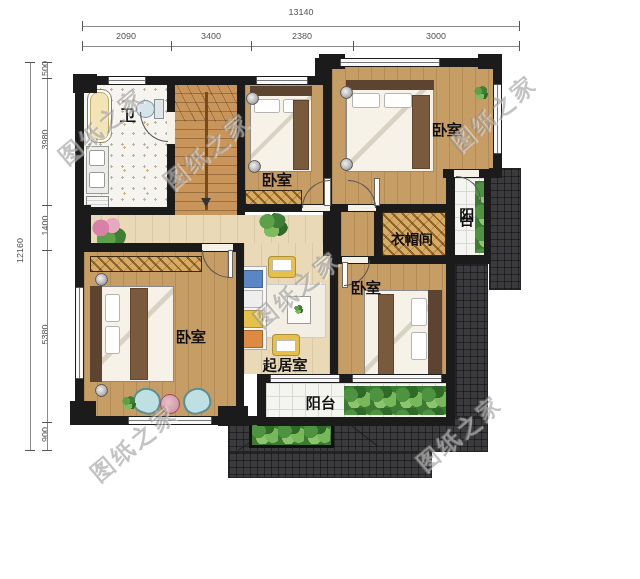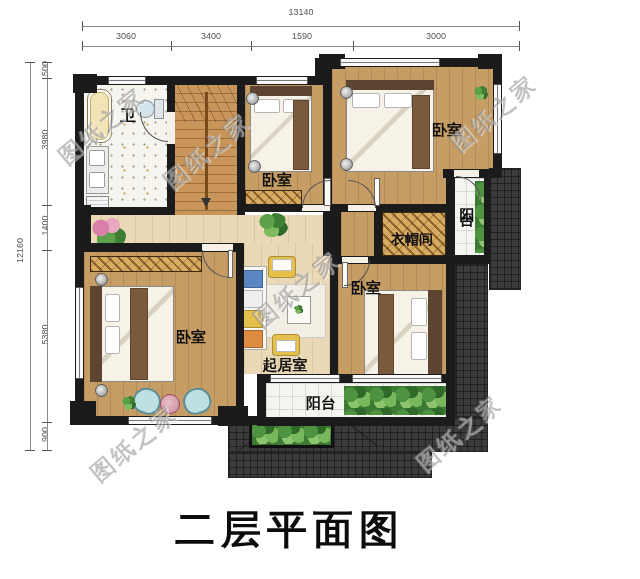--- a/index.html
+++ b/index.html
@@ -49,23 +49,23 @@
 </style>
 </head>
 <body>
 
 <div id="canvas">
 
   <div class="abs dimt" style="left:271px;top:8px;width:60px;">13140</div>
   <div class="abs dline" style="left:82px;top:26px;width:438px;height:1px;"></div>
   <div class="abs tickV" style="left:82px;top:21px;"></div>
   <div class="abs tickV" style="left:519px;top:21px;"></div>
-  <div class="abs dimt" style="left:96px;top:32px;width:60px;">3060</div>
+  <div class="abs dimt" style="left:96px;top:32px;width:60px;">2090</div>
   <div class="abs dimt" style="left:181px;top:32px;width:60px;">3400</div>
-  <div class="abs dimt" style="left:272px;top:32px;width:60px;">1590</div>
+  <div class="abs dimt" style="left:272px;top:32px;width:60px;">2380</div>
   <div class="abs dimt" style="left:406px;top:32px;width:60px;">3000</div>
   <div class="abs dline" style="left:82px;top:46px;width:438px;height:1px;"></div>
   <div class="abs tickV" style="left:82px;top:41px;"></div>
   <div class="abs tickV" style="left:171px;top:41px;"></div>
   <div class="abs tickV" style="left:251px;top:41px;"></div>
   <div class="abs tickV" style="left:353px;top:41px;"></div>
   <div class="abs tickV" style="left:519px;top:41px;"></div>
 
   <div class="abs dimt vdim" style="left:0px;top:246px;width:40px;">12160</div>
   <div class="abs dline" style="left:30px;top:62px;width:1px;height:389px;"></div>
@@ -251,15 +251,14 @@
   <div class="abs rlabel" style="left:299px;top:395px;width:44px;">阳台</div>
   <div class="abs vlabel" style="left:460px;top:196px;">阳台</div>
 
   <div class="abs wm" style="left:50px;top:111px;">图纸之家</div>
   <div class="abs wm" style="left:155px;top:136px;">图纸之家</div>
   <div class="abs wm" style="left:442px;top:98px;">图纸之家</div>
   <div class="abs wm" style="left:245px;top:274px;">图纸之家</div>
   <div class="abs wm" style="left:82px;top:428px;">图纸之家</div>
   <div class="abs wm" style="left:407px;top:418px;">图纸之家</div>
 
-  <div class="abs title" style="left:170px;top:502px;width:240px;">二层平面图</div>
 
 </div>
 
 </body></html>

